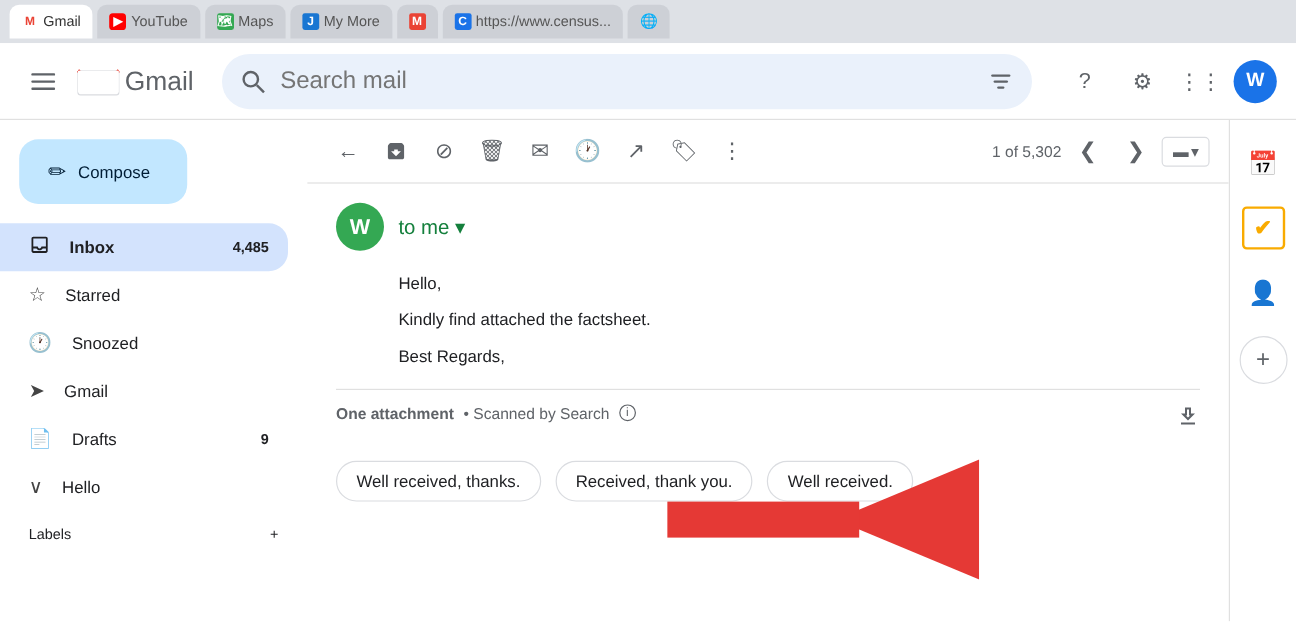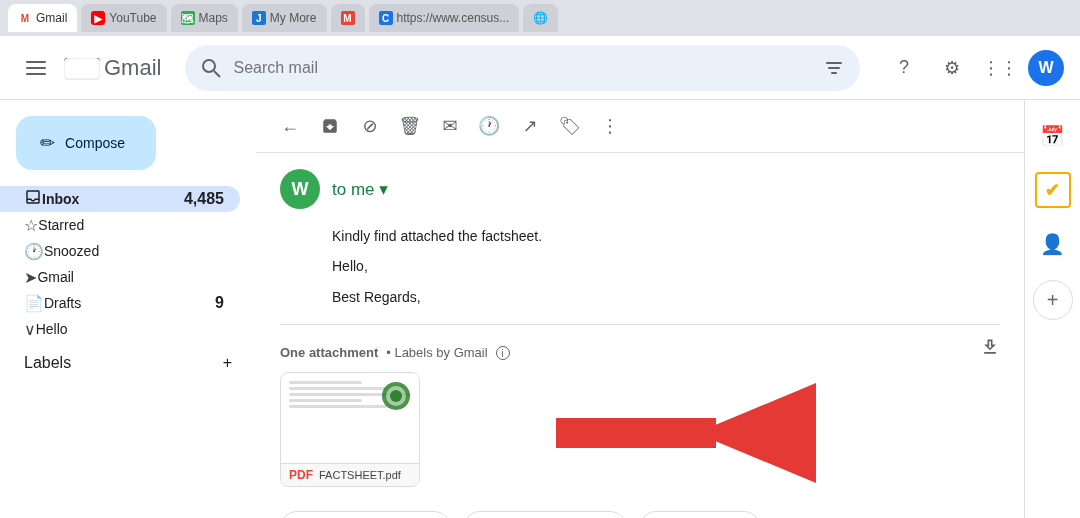--- a/index.html
+++ b/index.html
@@ -78,47 +78,48 @@
       gap: 10px;
       width: 140px;
     }
     .compose-icon {
       font-size: 18px;
       color: #001d35;
     }
     .nav-item {
       display: flex;
       align-items: center;
+      gap: 16px;
       padding: 4px 16px 4px 24px;
-      height: 26px;
+      height: 40px;
       border-radius: 0 16px 16px 0;
       margin-right: 16px;
       cursor: pointer;
       font-size: 14px;
       color: #202124;
     }
     .nav-item.active {
       background: #d3e3fd;
       font-weight: 700;
     }
     .nav-icon {
       font-size: 16px;
       color: #444;
     }
     .nav-badge {
       margin-left: auto;
-      font-size: 16px;
+      font-size: 12px;
       font-weight: 700;
       color: #202124;
     }
     .labels-header {
       display: flex;
       align-items: center;
       padding: 8px 24px;
-      font-size: 16px;
+      font-size: 12px;
       font-weight: 500;
       color: #202124;
       margin-top: 4px;
     }
     .labels-header .plus-icon {
       margin-left: auto;
       cursor: pointer;
     }
 
     
@@ -146,21 +147,21 @@
       height: 46px;
       display: flex;
       align-items: center;
       padding: 0 16px;
       gap: 12px;
     }
     .search-input {
       flex: 1;
       border: none;
       background: transparent;
-      font-size: 16px;
+      font-size: 20px;
       color: #701a75;
       outline: none;
     }
     .header-icons {
       display: flex;
       align-items: center;
       gap: 8px;
       margin-left: 16px;
     }
     .header-icon-btn {
@@ -240,21 +241,21 @@
     }
     .email-body p { margin-bottom: 8px; }
 
     .attachment-section {
       margin-top: 16px;
       border-top: 1px solid #e0e0e0;
       padding-top: 12px;
     }
     .attachment-header {
       display: flex;
-      align-items: flex-end;
+      align-items: flex-start;
       gap: 8px;
       font-size: 13px;
       color: #5f6368;
       margin-bottom: 12px;
     }
     .attachment-header-right {
       margin-left: auto;
     }
     .attachment-thumbnail {
       width: 140px;
@@ -487,70 +488,56 @@
             <path d="M20.54 5.23l-1.39-1.68C18.88 3.21 18.47 3 18 3H6c-.47 0-.88.21-1.16.55L3.46 5.23C3.17 5.57 3 6.02 3 6.5V19c0 1.1.9 2 2 2h14c1.1 0 2-.9 2-2V6.5c0-.48-.17-.93-.46-1.27zM12 17.5L6.5 12H10v-2h4v2h3.5L12 17.5z"></path>
           </svg>
       </button>
       <button class="toolbar-btn">⊘</button>
       <button class="toolbar-btn">🗑</button>
       <button class="toolbar-btn">✉</button>
       <button class="toolbar-btn">🕐</button>
       <button class="toolbar-btn">↗</button>
       <button class="toolbar-btn">🏷</button>
       <button class="toolbar-btn">⋮</button>
+      <div class="toolbar-right">
+        <span class="page-info">1 of 5,302</span>
+        <button class="toolbar-btn">❮</button>
+        <button class="toolbar-btn">❯</button>
+        <div class="view-btn">
+          <span>▬</span>
+          <span>▾</span>
+        </div>
+      </div>
     </div>
 
     <div class="email-content" style="position:relative;">
 
       <div class="email-meta">
         <div class="sender-avatar">W</div>
         <div class="to-me">to me ▾</div>
       </div>
 
       <div class="email-body">
+        <p>Hello,</p>
         <p>Kindly find attached the factsheet.</p>
-        <p>Hello,</p>
         <p>Best Regards,</p>
       </div>
 
       <div class="attachment-section">
         <div class="attachment-header">
           <strong>One attachment</strong>
-          <span>• Labels by Gmail</span>
+          <span>• Scanned by Search</span>
           <span style="border:1px solid #5f6368;border-radius:50%;width:14px;height:14px;display:inline-flex;align-items:center;justify-content:center;font-size:10px;color:#5f6368;">i</span>
           <div class="attachment-header-right">
             <svg width="20" height="20" viewBox="0 0 24 24" fill="#5f6368">
                 <path d="M19 9h-4V3H9v6H5l7 7 7-7zm-8 2V5h2v6h1.17L12 13.17 9.83 11H11zm-6 7h14v2H5v-2z"></path>
               </svg>
           </div>
         </div>
 
-        <div class="attachment-thumbnail">
-          <div class="thumbnail-img">
-            <div class="thumbnail-img-content">
-              <div class="doc-lines">
-                <div class="doc-line short"></div>
-                <div class="doc-line medium"></div>
-                <div class="doc-line long"></div>
-                <div class="doc-line short"></div>
-                <div class="doc-line medium"></div>
-              </div>
-
-              <svg style="position:absolute;top:8px;right:8px;" width="30" height="30" viewBox="0 0 30 30">
-                <circle cx="15" cy="15" r="14" fill="#006600" opacity="0.7"></circle>
-                <circle cx="15" cy="15" r="10" fill="#fff" opacity="0.5"></circle>
-                <circle cx="15" cy="15" r="6" fill="#006600" opacity="0.7"></circle>
-              </svg>
-            </div>
-          </div>
-          <div class="thumbnail-footer">
-            <span class="pdf-icon">PDF</span>
-            <span>FACTSHEET.pdf</span>
-          </div>
-        </div>
       </div>
 
       <svg class="red-arrow-svg" width="260" height="160" viewBox="0 0 260 160">
         <defs>
           <marker id="arrowhead" markerWidth="10" markerHeight="7" refX="10" refY="3.5" orient="auto">
             <polygon points="0 0, 10 3.5, 0 7" fill="#E53935"></polygon>
           </marker>
         </defs>
 
         <polygon points="260,30 140,80 260,130" fill="#E53935"></polygon>

